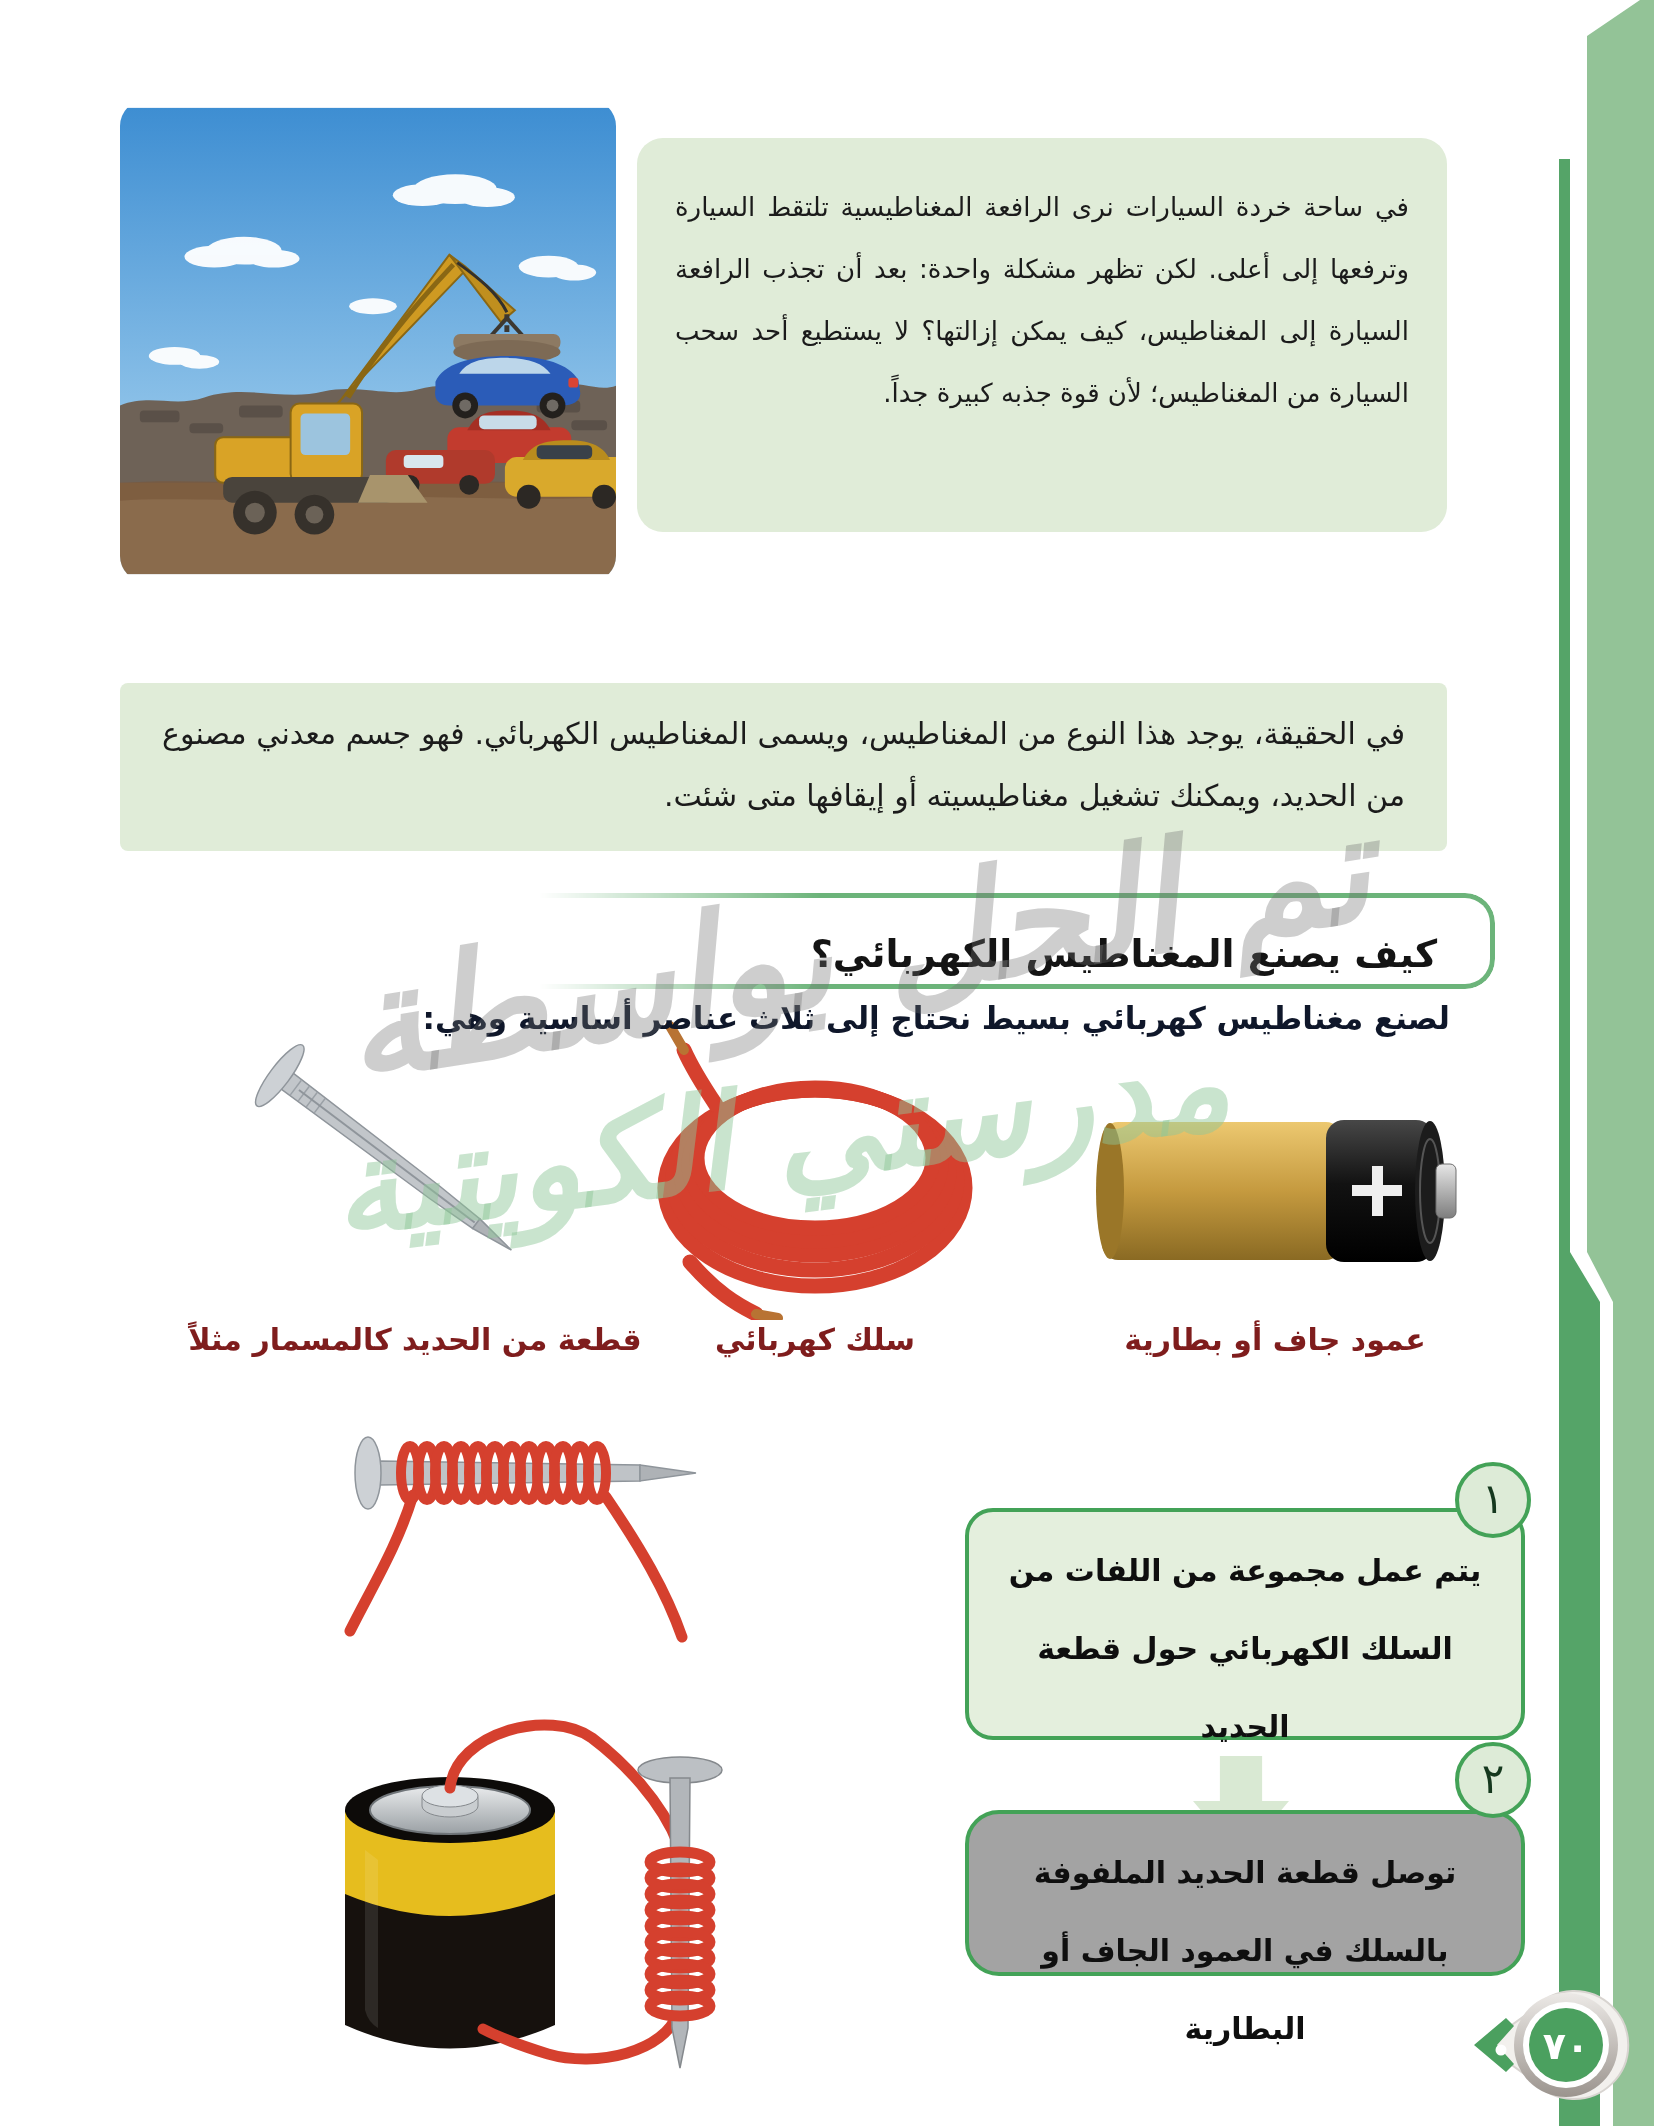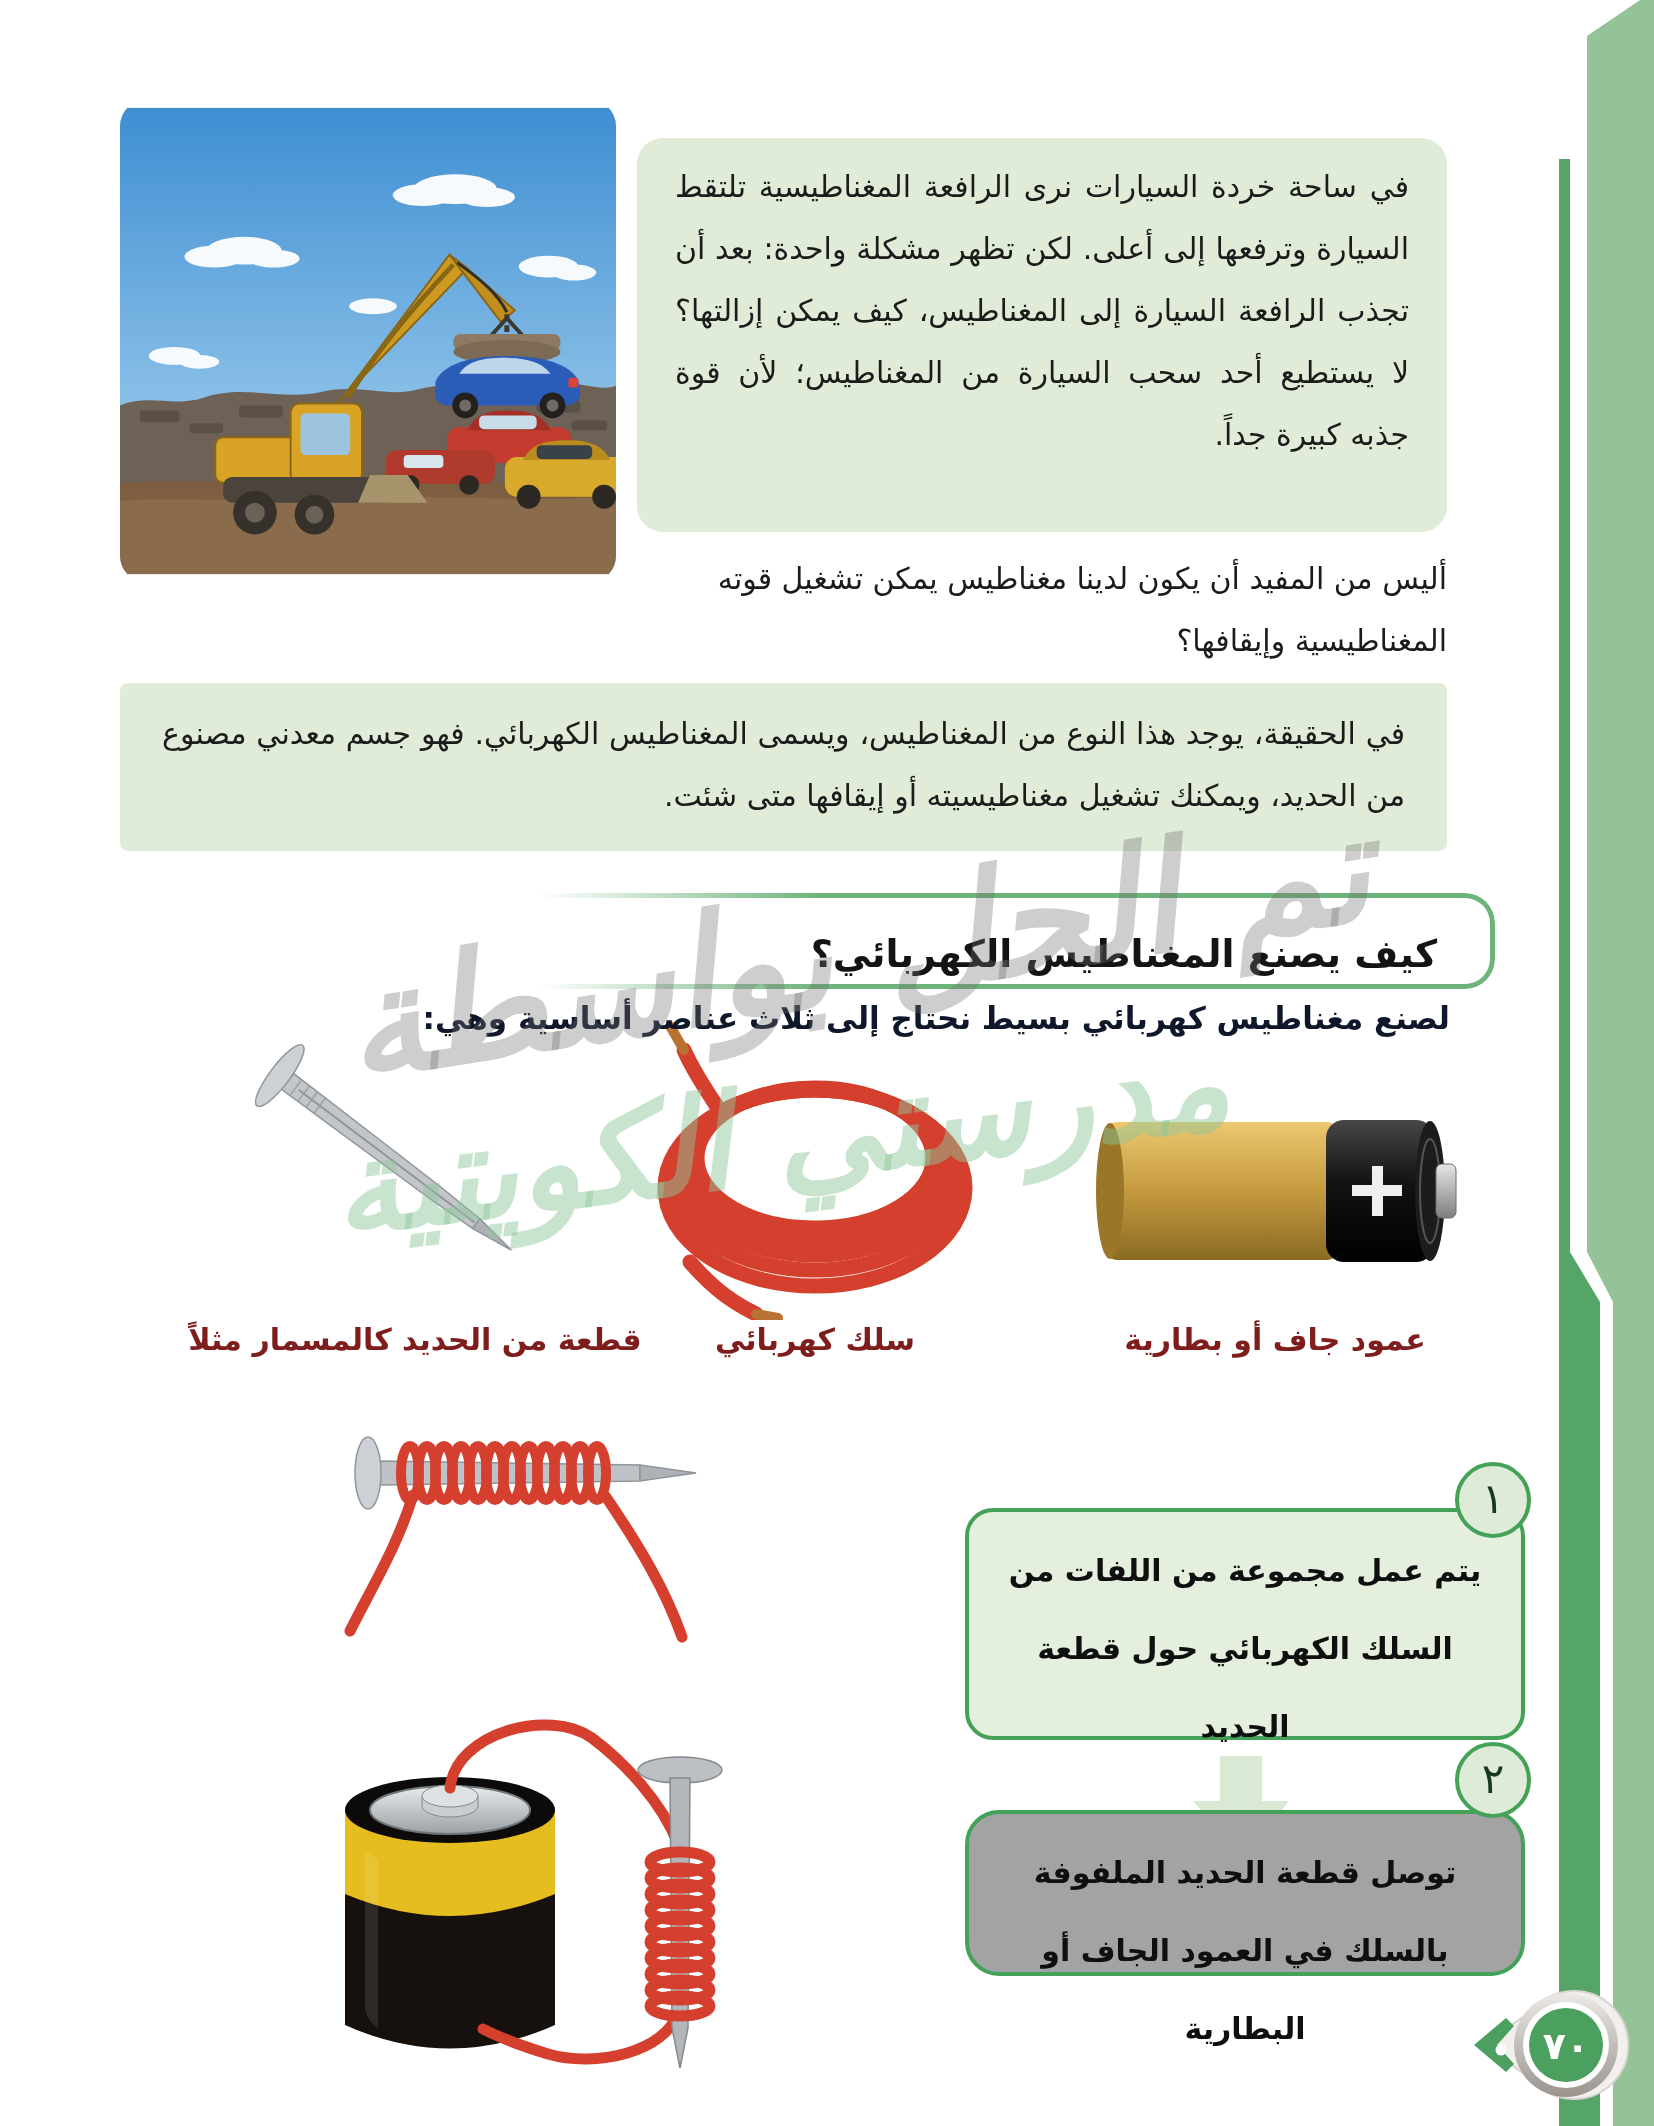--- a/index.html
+++ b/index.html
@@ -5,22 +5,22 @@
   html,body{margin:0;padding:0;background:#fff;}
   .page{position:relative;width:1654px;height:2126px;background:#ffffff;overflow:hidden;
         font-family:"DejaVu Sans","Liberation Sans",sans-serif;direction:rtl;}
   .abs{position:absolute;}
   
   .side-bands{left:1559px;top:0;width:95px;height:2126px;z-index:1;}
   
   .photo{left:120px;top:100px;width:496px;height:482px;border-radius:26px;overflow:hidden;z-index:2;}
   
   .green-box{background:#e0ecd8;border-radius:26px;z-index:2;color:#1b1b1b;}
-  .box-intro{left:637px;top:138px;width:810px;height:394px;padding:18px 38px;box-sizing:border-box;
-             font-size:30px;line-height:62px;text-align:justify;text-align-last:right;overflow:hidden;}
+  .box-intro{left:637px;top:138px;width:810px;height:394px;padding:38px 38px;box-sizing:border-box;
+             font-size:26px;line-height:62px;text-align:justify;text-align-last:right;overflow:hidden;}
   .question{left:637px;top:548px;width:810px;height:132px;font-size:30px;line-height:62px;
             text-align:right;color:#1b1b1b;z-index:2;}
   .box-fact{left:120px;top:683px;width:1327px;height:168px;border-radius:8px;padding:20px 42px;
             box-sizing:border-box;font-size:30px;line-height:62px;text-align:justify;
             text-align-last:right;overflow:hidden;}
   
   .section-box{left:530px;top:893px;width:965px;height:96px;z-index:3;}
   .section-frame{position:absolute;inset:0;border:5px solid #6cb47a;border-left:none;
             border-radius:0 30px 30px 0;
             -webkit-mask-image:linear-gradient(to left,#000 70%,transparent 99%);
@@ -141,21 +141,20 @@
           <circle cx="136" cy="408" r="10" fill="#6b6257"></circle>
         <circle cx="196" cy="410" r="20" fill="#36312b"></circle>
           <circle cx="196" cy="410" r="9" fill="#6b6257"></circle>
         <path d="M240,398 L310,398 L290,370 L252,370 Z" fill="#a8946c"></path>
       </g>
     </svg>
   </div>
 
   <div class="abs green-box box-intro">في ساحة خردة السيارات نرى الرافعة المغناطيسية تلتقط السيارة وترفعها إلى أعلى. لكن تظهر مشكلة واحدة: بعد أن تجذب الرافعة السيارة إلى المغناطيس، كيف يمكن إزالتها؟ لا يستطيع أحد سحب السيارة من المغناطيس؛ لأن قوة جذبه كبيرة جداً.</div>
 
-  <div class="abs question">أليس من المفيد أن يكون لدينا مغناطيس يمكن تشغيل قوته المغناطيسية وإيقافها؟</div>
 
   <div class="abs green-box box-fact">في الحقيقة، يوجد هذا النوع من المغناطيس، ويسمى المغناطيس الكهربائي. فهو جسم معدني مصنوع من الحديد، ويمكنك تشغيل مغناطيسيته أو إيقافها متى شئت.</div>
 
   <div class="abs section-box">
     <div class="section-frame"></div>
     <h2 class="section-title" style="margin:16px;">كيف يصنع المغناطيس الكهربائي؟</h2>
   </div>
   <div class="abs section-intro">لصنع مغناطيس كهربائي بسيط نحتاج إلى ثلاث عناصر أساسية وهي:</div>
 
   <div class="abs wm wm1">تم الحل بواسطة</div>

